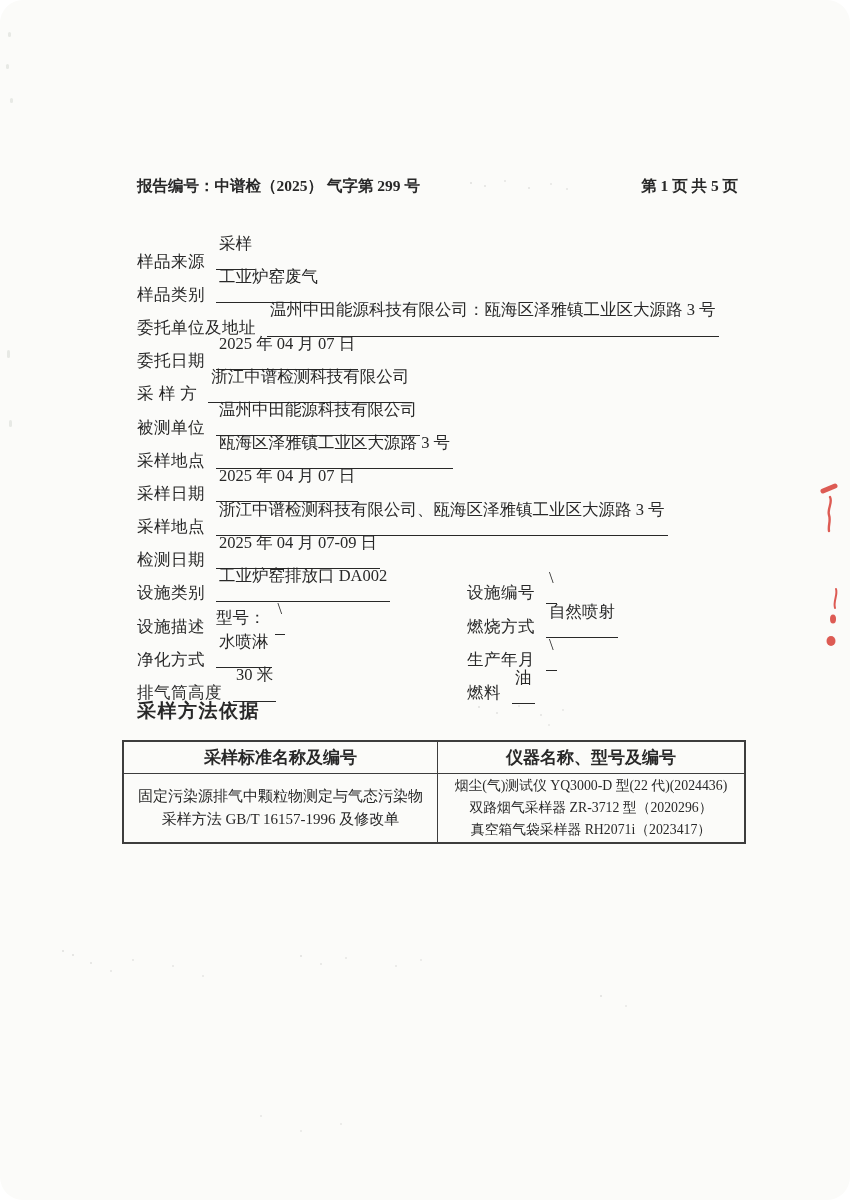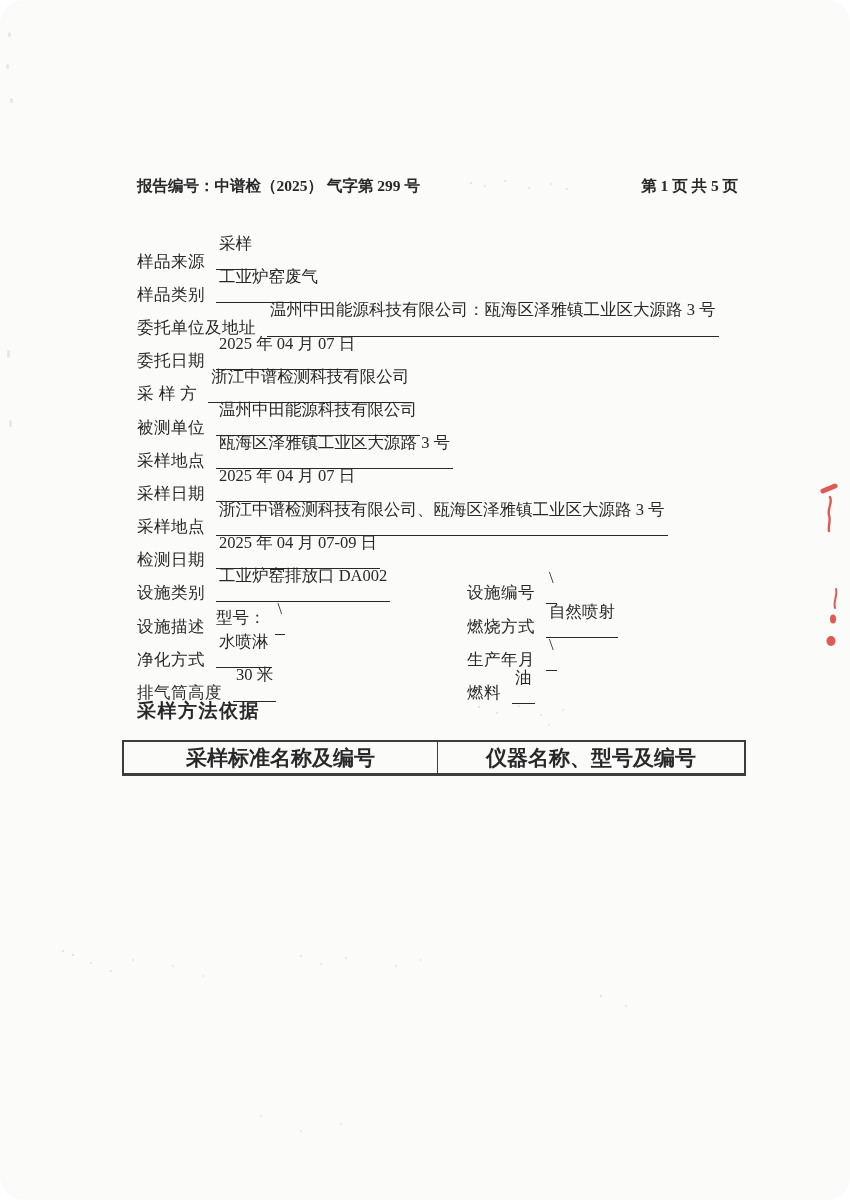--- a/index.html
+++ b/index.html
@@ -33,21 +33,21 @@
   .sec-title{
     position:absolute;top:698px;left:137px;
     font-size:19px;font-weight:700;letter-spacing:1.5px;
   }
   
   .tbl{
     position:absolute;top:740px;left:122px;width:624px;
     border:2px solid var(--line);box-sizing:border-box;background:transparent;
   }
   .trow{display:flex;}
-  .hrow{height:31px;border-bottom:1.5px solid var(--line);font-weight:700;font-size:21px;}
+  .hrow{height:31px;border-bottom:1.5px solid var(--line);font-weight:700;font-size:17px;}
   .brow{height:68px;}
   .c1{width:314px;border-right:1.5px solid var(--line);box-sizing:border-box;
       display:flex;flex-direction:column;align-items:center;justify-content:center;}
   .c2{flex:1;display:flex;flex-direction:column;align-items:center;justify-content:center;}
   .hrow .c1,.hrow .c2{flex-direction:row;}
   .std-line{font-size:15px;line-height:23px;white-space:nowrap;}
   .ins-line{font-size:13.8px;line-height:22px;white-space:nowrap;}
   
   .red-mark{position:absolute;pointer-events:none;opacity:.85;}
   .speck{position:absolute;width:2px;height:2px;border-radius:50%;background:rgba(80,80,80,.16);pointer-events:none;}
@@ -148,20 +148,31 @@
     </div>
   </div>
 
   <div class="sec-title">采样方法依据</div>
 
   <div class="tbl">
     <div class="trow hrow">
       <div class="c1">采样标准名称及编号</div>
       <div class="c2">仪器名称、型号及编号</div>
     </div>
+    <div class="trow brow">
+      <div class="c1">
+        <div class="std-line">固定污染源排气中颗粒物测定与气态污染物</div>
+        <div class="std-line">采样方法 GB/T 16157-1996 及修改单</div>
+      </div>
+      <div class="c2">
+        <div class="ins-line">烟尘(气)测试仪 YQ3000-D 型(22 代)(2024436)</div>
+        <div class="ins-line">双路烟气采样器 ZR-3712 型（2020296）</div>
+        <div class="ins-line">真空箱气袋采样器 RH2071i（2023417）</div>
+      </div>
+    </div>
   </div>
 
   <svg class="red-mark" style="left:816px;top:482px;" width="26" height="54" viewBox="0 0 26 54">
     <path d="M7,9 L19,4" stroke="var(--red-ink)" stroke-width="5" fill="none" stroke-linecap="round"></path>
     <path d="M14,15 C17,21 11,27 13,33 C15,39 12,43 13,49" stroke="var(--red-ink)" stroke-width="2.4" fill="none" stroke-linecap="round"></path>
   </svg>
   <svg class="red-mark" style="left:822px;top:586px;" width="22" height="64" viewBox="0 0 22 64">
     <path d="M14,3 C16,9 11,15 13,22" stroke="var(--red-ink)" stroke-width="2" fill="none" stroke-linecap="round"></path>
     <ellipse cx="11" cy="33" rx="3" ry="4.5" fill="var(--red-ink)"></ellipse>
     <ellipse cx="9" cy="55" rx="4.5" ry="5" fill="var(--red-ink)"></ellipse>

